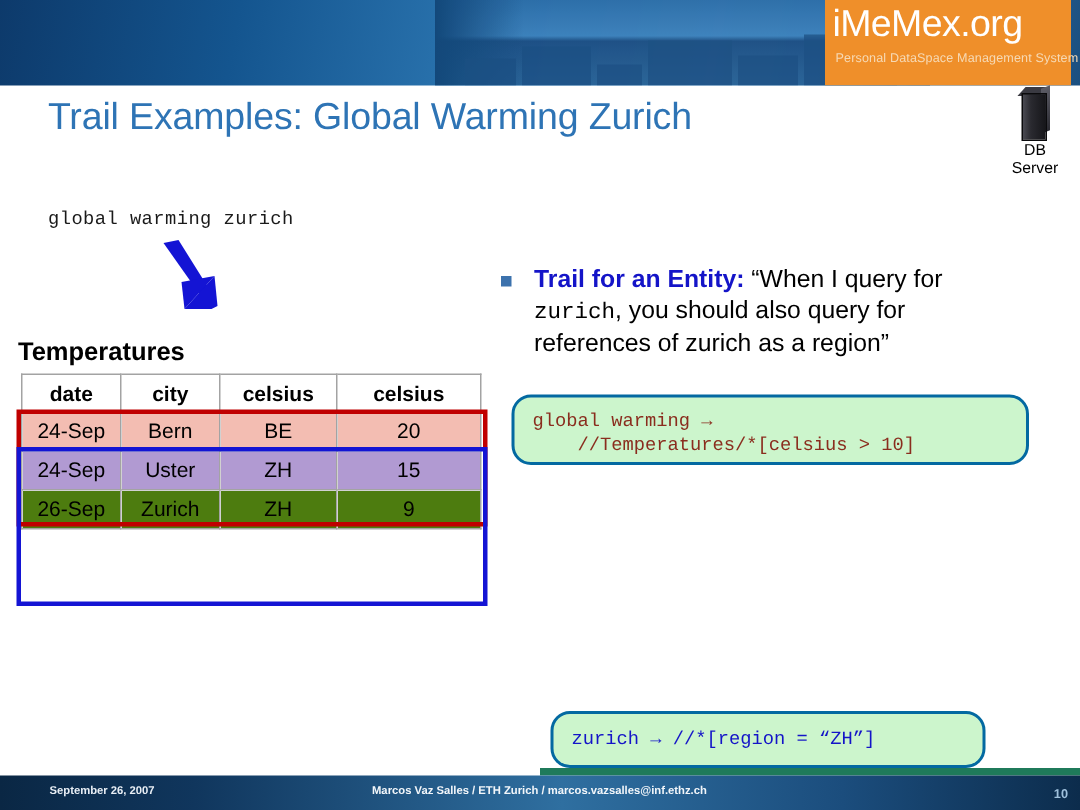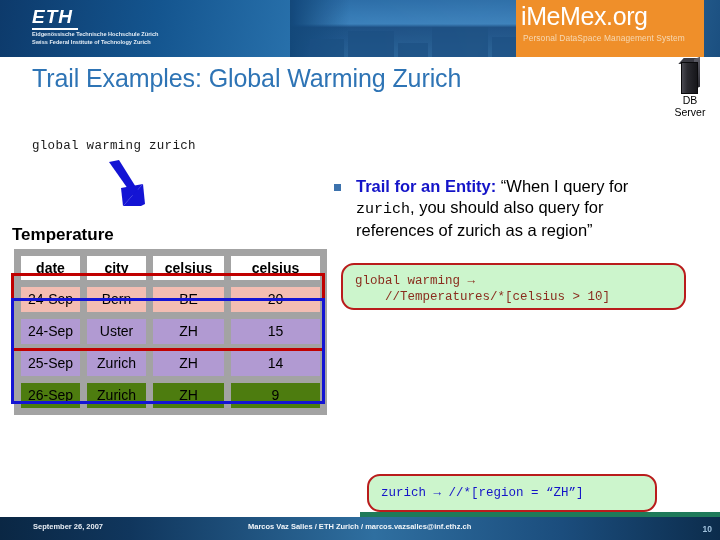--- a/index.html
+++ b/index.html
@@ -59,22 +59,22 @@
   }
   .eth-sub {
     font-size: 5.6px;
     line-height: 8px;
     font-weight: bold;
     color: #e4edf6;
     white-space: nowrap;
   }
   #imemex-panel {
     position: absolute;
-    right: 16px; top: 0;
-    width: 188px; height: 57px;
+    right: 6px; top: 0;
+    width: 164px; height: 57px;
     background: #ef8f2a;
   }
   #imemex-title {
     position: absolute;
     left: 5px; top: 2px;
     font-size: 25px;
     color: #ffffff;
     letter-spacing: -0.4px;
     line-height: 29px;
     white-space: nowrap;
@@ -166,21 +166,21 @@
     left: 14px; top: 249px;
     width: 306px;
   }
   table#data-table {
     border-collapse: collapse;
     width: 306px;
     table-layout: fixed;
   }
   table#data-table th,
   table#data-table td {
-    border: 7px solid #a3a3a3;
+    border: 1px solid #a3a3a3;
     font-size: 14px;
     text-align: center;
     height: 25px;
     color: #000000;
     padding: 0;
     line-height: 25px;
     overflow: hidden;
     white-space: nowrap;
   }
   table#data-table th {
@@ -241,21 +241,21 @@
   .lead-red { font-weight: bold; color: #a01f22; }
   .lead-blue { font-weight: bold; color: #1414c8; }
   .mono {
     font-family: "Liberation Mono", monospace;
     font-size: 15px;
     color: #000000;
   }
 
   .code-box {
     background: #ccf5cc;
-    border: 2px solid #b91c1c;
+    border: 2px solid #0369a1;
     border-radius: 13px;
     font-family: "Liberation Mono", monospace;
     font-size: 12.5px;
     line-height: 16px;
     padding: 8px 12px;
     white-space: pre;
     box-sizing: border-box;
   }
   #code-box-1 {
     position: absolute;
@@ -316,25 +316,20 @@
 <div id="header-banner">
   <div id="header-photo">
     <div class="skyline" style="left:20px;  width:34px; height:18px;"></div>
     <div class="skyline" style="left:58px;  width:46px; height:26px;"></div>
     <div class="skyline" style="left:108px; width:30px; height:14px;"></div>
     <div class="skyline" style="left:142px; width:56px; height:30px;"></div>
     <div class="skyline" style="left:202px; width:40px; height:20px;"></div>
     <div class="skyline" style="left:246px; width:62px; height:34px;"></div>
   </div>
 
-  <div id="eth-logo">
-    <div id="eth-wordmark">ETH</div>
-    <div class="eth-sub">Eidgenössische Technische Hochschule Zürich</div>
-    <div class="eth-sub">Swiss Federal Institute of Technology Zurich</div>
-  </div>
 
   <div id="imemex-panel">
     <div id="imemex-title">iMeMex.org</div>
     <div id="imemex-sub">Personal DataSpace Management System</div>
   </div>
 </div>
 
 <div id="slide-title">Trail Examples: Global Warming Zurich</div>
 
 <div id="db-server">
@@ -352,21 +347,21 @@
 <div id="query-text">global warming zurich</div>
 
 <svg id="down-arrow" viewBox="0 0 46 50">
   <g fill="#1414d4">
     <polygon points="4,2 14,0 34,32 28,36"></polygon>
     <polygon points="18,46 38,24 40,44 36,46"></polygon>
     <polygon points="18,46 38,24 16,28"></polygon>
   </g>
 </svg>
 
-<div id="table-caption">Temperature</div>
+<div id="table-caption">Temperatures</div>
 
 <div id="data-table-wrap">
   <table id="data-table">
     <colgroup>
       <col class="c-date">
         <col class="c-city">
         <col class="c-region">
         <col class="c-celsius">
     </colgroup>
     <thead>
@@ -383,26 +378,20 @@
         <td>Bern</td>
         <td>BE</td>
         <td>20</td>
       </tr>
       <tr class="row-purple">
         <td>24-Sep</td>
         <td>Uster</td>
         <td>ZH</td>
         <td>15</td>
       </tr>
-      <tr class="row-purple">
-        <td>25-Sep</td>
-        <td>Zurich</td>
-        <td>ZH</td>
-        <td>14</td>
-      </tr>
       <tr class="row-blue">
         <td>26-Sep</td>
         <td>Zurich</td>
         <td>ZH</td>
         <td>9</td>
       </tr>
     </tbody>
   </table>
 </div>
 

